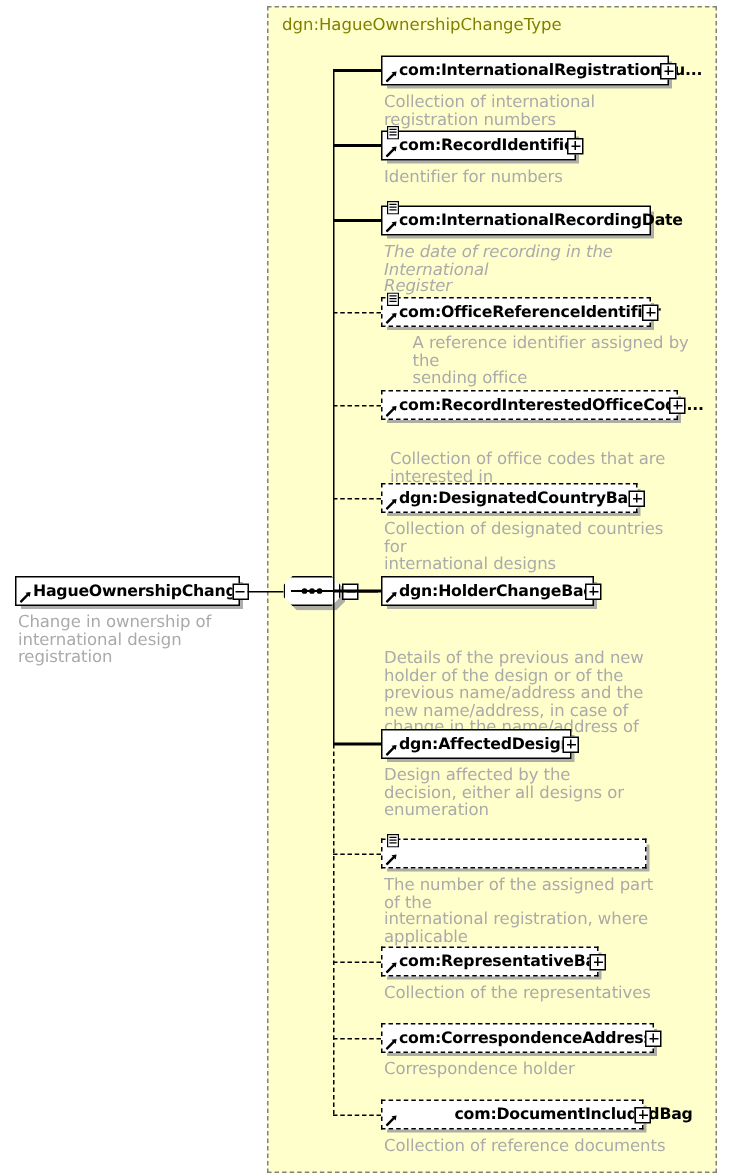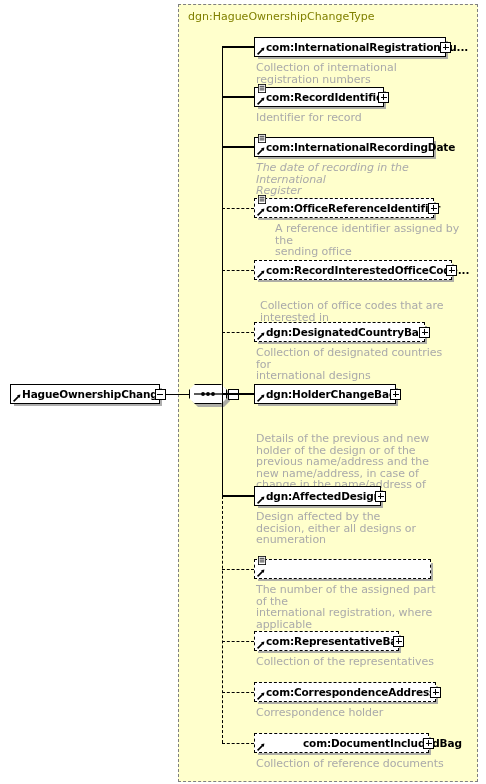--- a/index.html
+++ b/index.html
@@ -186,20 +186,22 @@
 
   <div class="node" id="root-node" style="left:10px; top:384px; width:150px;">
     <div class="node-box" id="root-box" style="width:150px;">
       <svg class="arrow-icon" viewBox="0 0 8 8">
         <path d="M0.6 7.4 L6.4 1.6" stroke="#000" stroke-width="1.6" fill="none"></path>
         <path d="M7.4 0.6 L4.0 1.2 L6.8 4.0 Z" fill="#000"></path>
       </svg>
       <span class="node-label">HagueOwnershipChange</span>
     </div>
   </div>
+  <div class="node-annot" id="root-annot" style="left:12px; top:409px; width:160px;">Change in ownership of
+international design registration</div>
 
   <div class="minus-box" style="left:154.5px; top:388.5px;"></div>
 
   <div class="line line-h" style="left:165px; top:393.5px; width:24px;"></div>
 
   <div class="sequence-node" style="left:189px; top:384px;">
     <div class="seq-shadow"></div>
     <div class="seq-shape"></div>
     <svg style="position:absolute; left:0; top:0; width:38px; height:20px;" viewBox="0 0 38 20">
       <line x1="5" y1="10" x2="33" y2="10" stroke="#000" stroke-width="1.3"></line>
@@ -239,21 +241,21 @@
             <line x1="1.6" y1="5.9" x2="6.4" y2="5.9" stroke="#000" stroke-width="0.8"></line>
           </svg>
           <svg class="arrow-icon" viewBox="0 0 8 8">
             <path d="M0.6 7.4 L6.4 1.6" stroke="#000" stroke-width="1.6" fill="none"></path>
             <path d="M7.4 0.6 L4.0 1.2 L6.8 4.0 Z" fill="#000"></path>
           </svg>
           <span class="node-label">com:RecordIdentifier</span>
         </div>
       </div>
       <div class="plus-box" style="left: 378px; top: 91.5px;"></div>
-      <div class="node-annot" style="left: 256px; top: 112px; width: 190px;">Identifier for record</div>
+      <div class="node-annot" style="left: 256px; top: 112px; width: 190px;">Identifier for numbers</div>
       <div class="line line-h" style="left: 221.5px; top: 146.4px; width: 32.5px;"></div>
       <div class="node" style="left: 254px; top: 137px; width: 180px;">
         <div class="node-box" style="width: 180px;">
           <svg class="attr-icon" viewBox="0 0 8 9">
             <rect x="0.4" y="0.4" width="7.2" height="8.2" fill="#fff" stroke="#000" stroke-width="0.8"></rect>
             <line x1="1.6" y1="2.3" x2="6.4" y2="2.3" stroke="#000" stroke-width="0.8"></line>
             <line x1="1.6" y1="4.1" x2="6.4" y2="4.1" stroke="#000" stroke-width="0.8"></line>
             <line x1="1.6" y1="5.9" x2="6.4" y2="5.9" stroke="#000" stroke-width="0.8"></line>
           </svg>
           <svg class="arrow-icon" viewBox="0 0 8 8">

